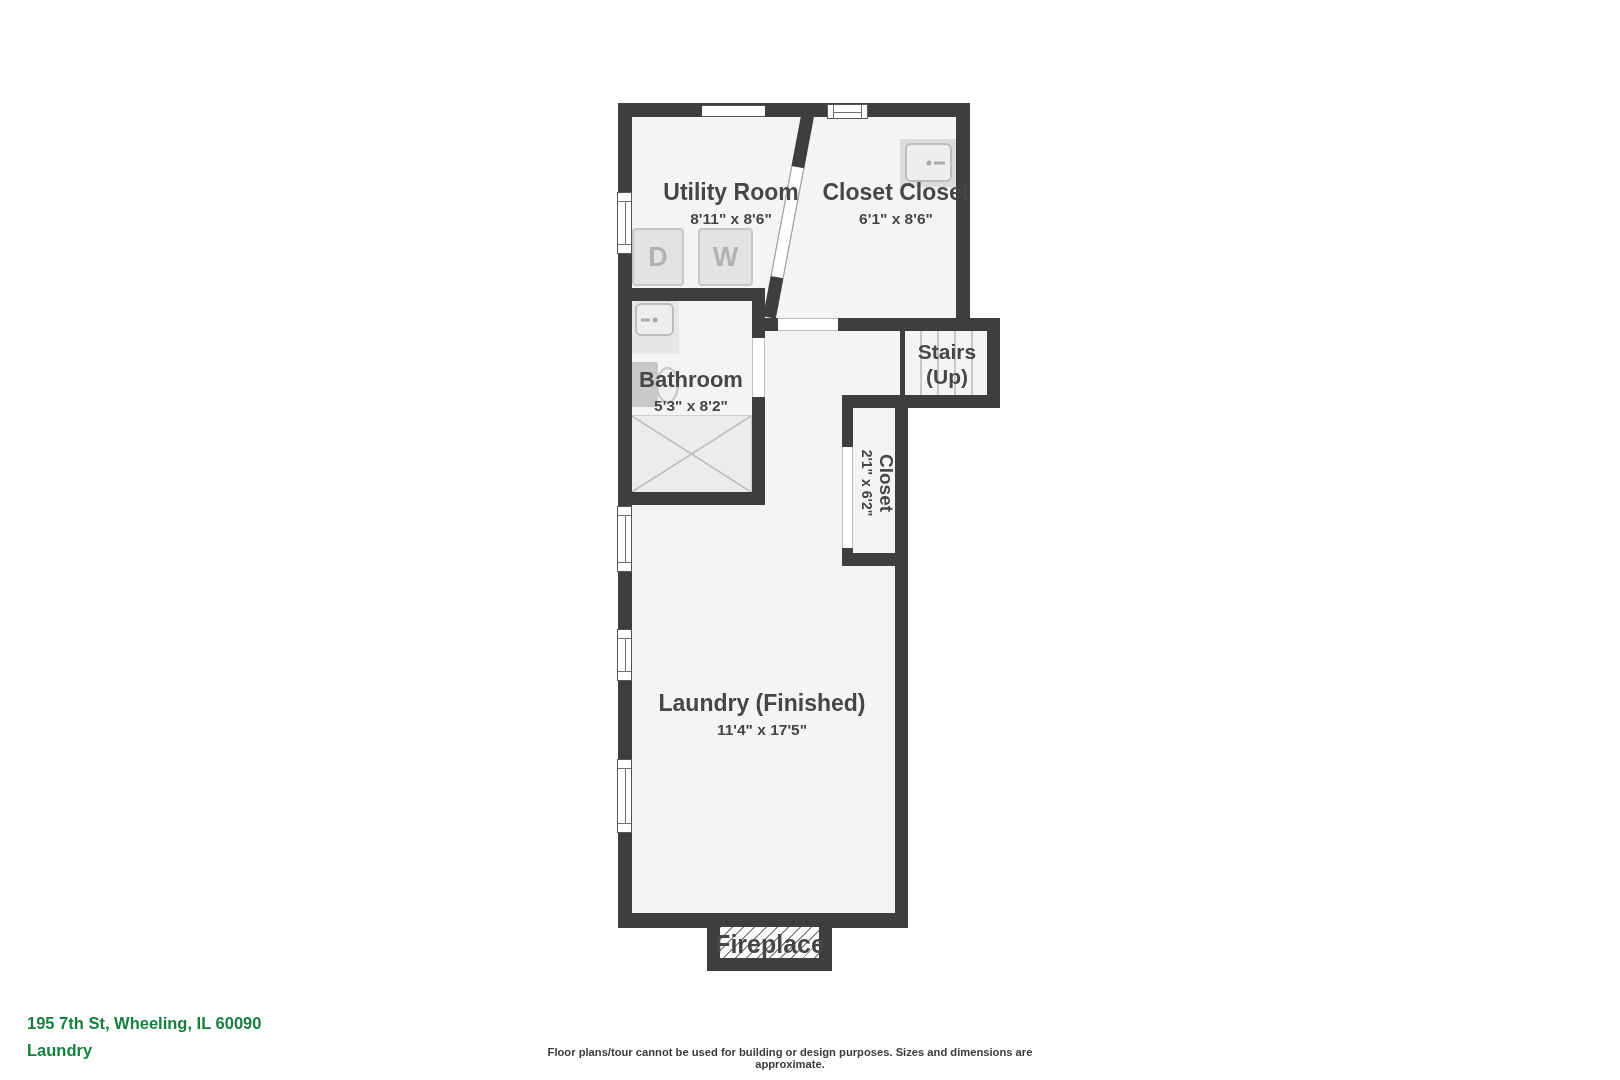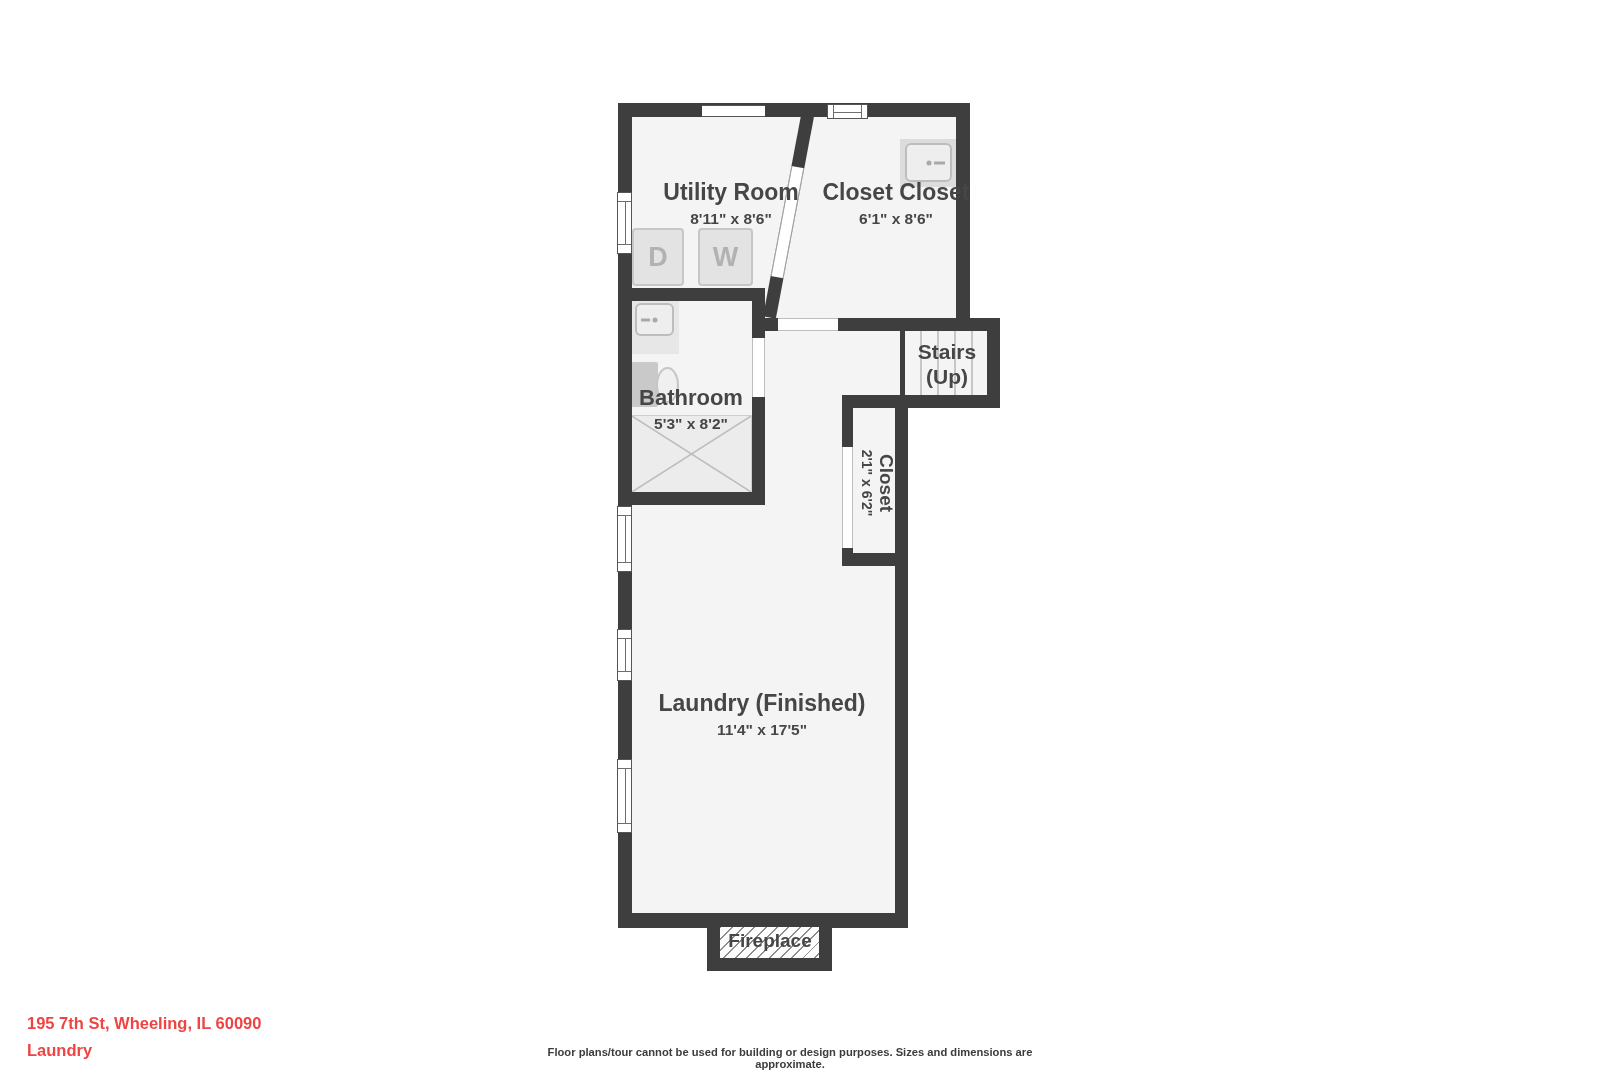--- a/index.html
+++ b/index.html
@@ -45,22 +45,22 @@
     background-image:repeating-linear-gradient(135deg,#8d8d8d 0,#8d8d8d 1.3px,transparent 1.3px,transparent 8px);}
   
   .room-label{color:#464646;font-weight:bold;text-align:center;line-height:1.12;}
   .rname{font-size:23px;}
   .rname-sm{font-size:22px;}
   .rdims{font-size:15.5px;margin-top:4px;}
   .stairs-label{font-size:21px;line-height:25px;}
   .closet-label{transform:rotate(90deg);}
   .closet-label .rname-xs{font-size:19px;}
   .closet-label .rdims-xs{font-size:14px;margin-top:2px;}
-  .fp-label{font-size:19px;}
-  .footer-line{position:absolute;color:#ef4444;font-weight:bold;font-size:16.5px;}
+  .fp-label{font-size:25px;}
+  .footer-line{position:absolute;color:#15803d;font-weight:bold;font-size:16.5px;}
   .disclaimer{position:absolute;color:#3c3c3c;font-weight:bold;font-size:11.2px;text-align:center;}
 </style>
 </head>
 <body>
 
 <div class="canvas">
 
   <div class="abs floor" style="left:628px;top:115px;width:335px;height:210px;"></div>
   <div class="abs floor" style="left:628px;top:300px;width:275px;height:620px;"></div>
   <div class="abs floor" style="left:905px;top:331px;width:82px;height:64px;"></div>
@@ -128,21 +128,21 @@
   <div class="abs door-v" style="left:842px;top:447px;width:11px;height:101px;"></div>
 
   <div class="abs room-label" style="left:631px;top:180px;width:200px;">
     <div class="rname">Utility Room</div>
     <div class="rdims">8'11" x 8'6"</div>
   </div>
   <div class="abs room-label" style="left:796px;top:180px;width:200px;">
     <div class="rname">Closet Closet</div>
     <div class="rdims">6'1" x 8'6"</div>
   </div>
-  <div class="abs room-label" style="left:617px;top:368px;width:148px;margin-top:18px;">
+  <div class="abs room-label" style="left:617px;top:368px;width:148px;">
     <div class="rname-sm">Bathroom</div>
     <div class="rdims">5'3" x 8'2"</div>
   </div>
   <div class="abs room-label stairs-label" style="left:897px;top:339px;width:100px;">
     <div>Stairs</div>
     <div>(Up)</div>
   </div>
   <div class="abs room-label closet-label" style="left:795px;top:461px;width:160px;height:44px;">
     <div class="rname-xs">Closet</div>
     <div class="rdims-xs">2'1" x 6'2"</div>

